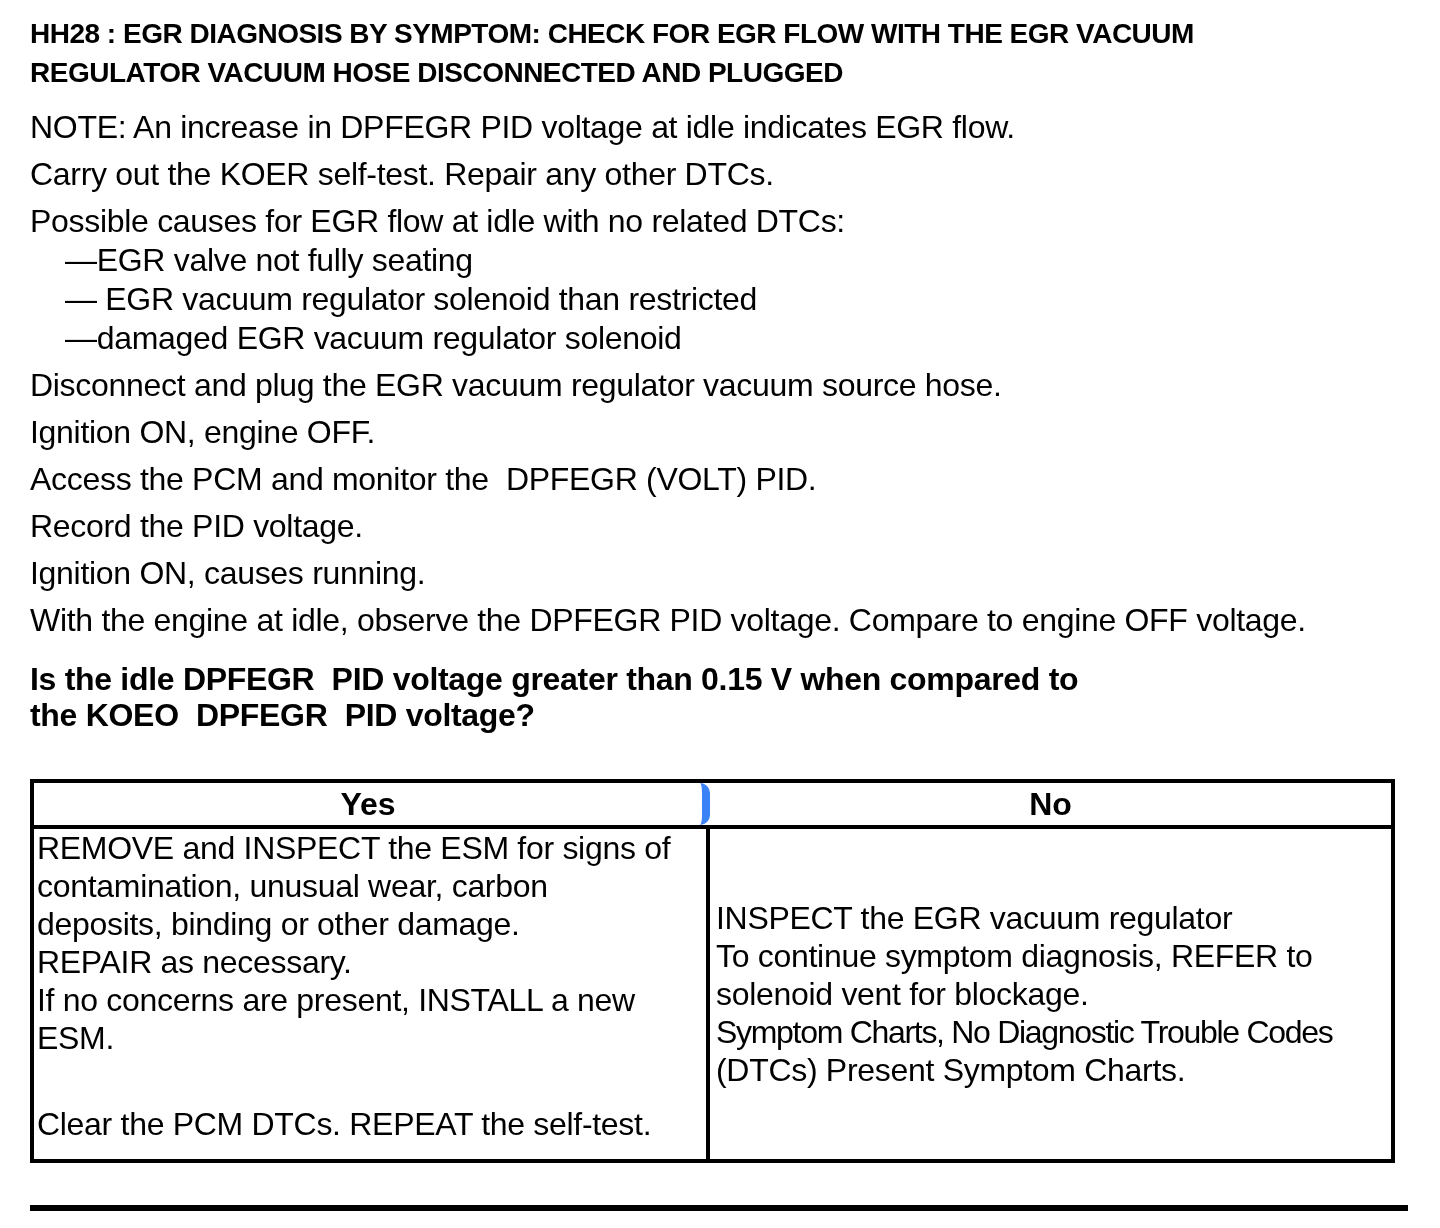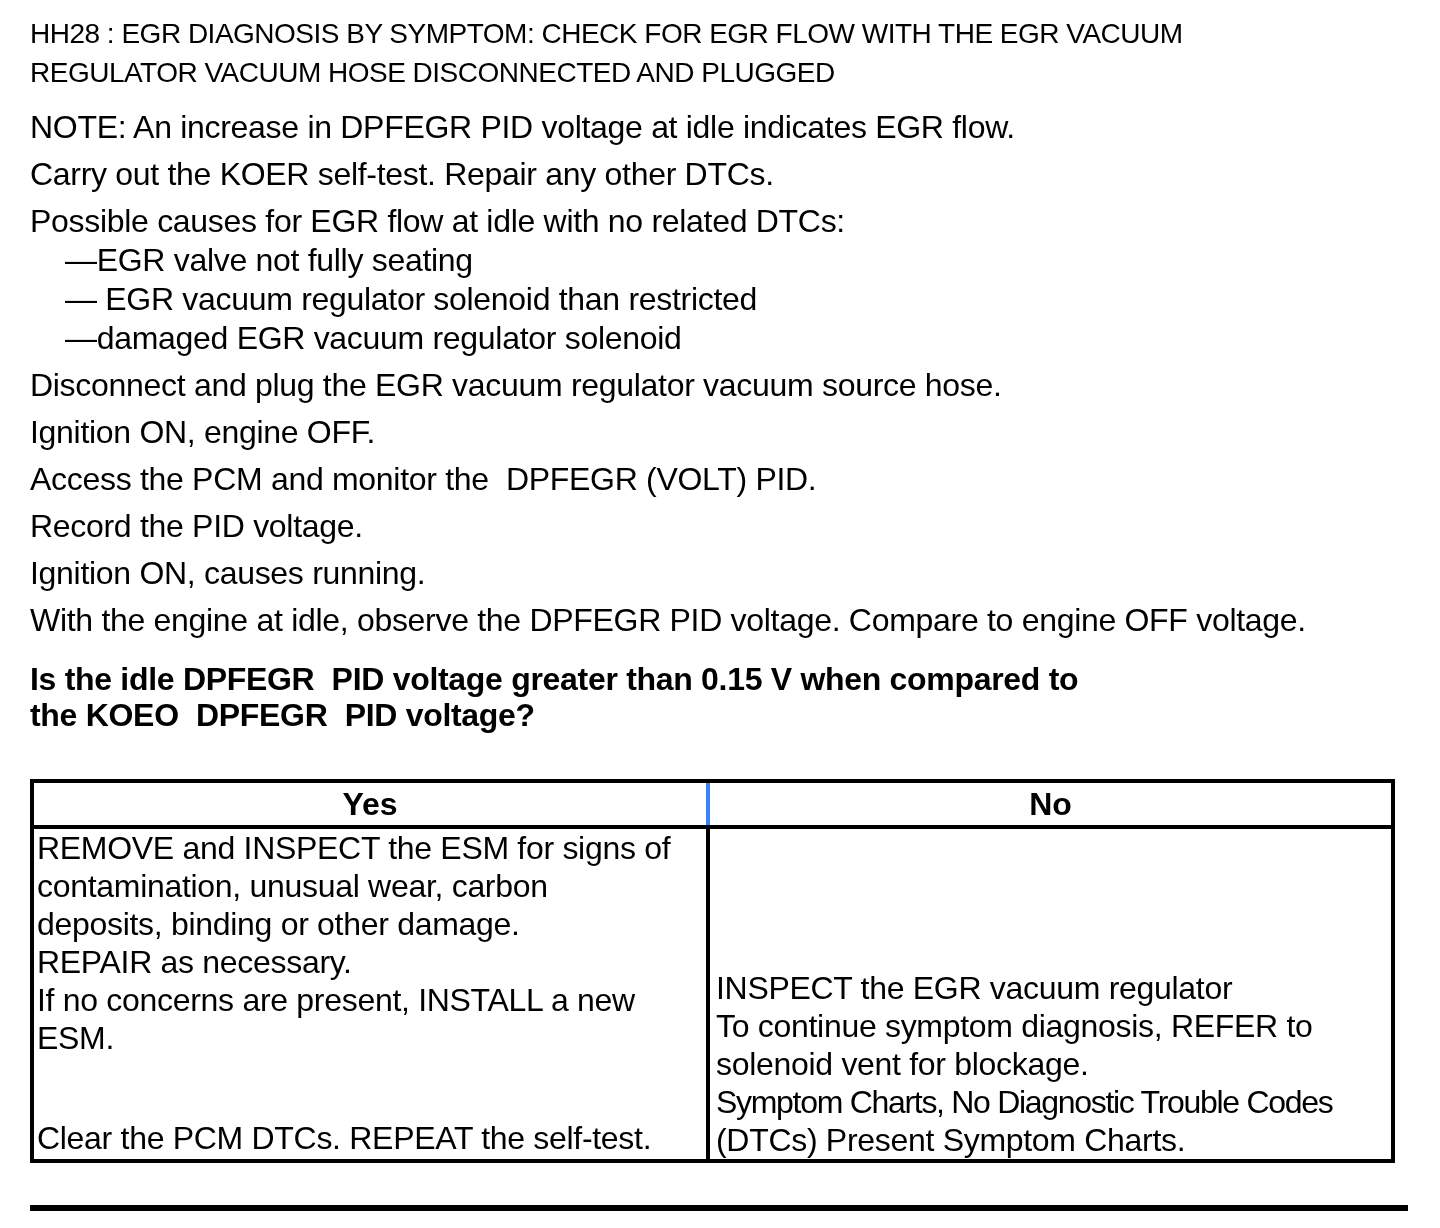--- a/index.html
+++ b/index.html
@@ -12,21 +12,21 @@
     overflow: hidden;
   }
   .page {
     box-sizing: border-box;
     width: 1440px;
     height: 1228px;
     padding: 14px 30px 0 30px;
   }
   .doc-heading {
     font-size: 28px;
-    font-weight: normal;
+    font-weight: bold;
     line-height: 39px;
     letter-spacing: -0.5px;
     margin: 0 0 16px 0;
     white-space: pre-line;
   }
   p.body-line {
     font-size: 32px;
     line-height: 38px;
     letter-spacing: -0.3px;
     margin: 9px 0 0 0;
@@ -54,42 +54,42 @@
     display: flex;
     border-bottom: 4px solid #000;
   }
   .th {
     font-size: 32px;
     font-weight: bold;
     line-height: 42px;
     text-align: center;
     box-sizing: border-box;
   }
-  .th-yes { width: 676px; border-right: 4px solid #3b82f6; }
+  .th-yes { width: 676px; border-right: 8px solid #3b82f6; border-radius: 10px; }
   .th-no  { flex: 1; }
   .tbody {
     display: flex;
     min-height: 330px;
   }
   .td {
     box-sizing: border-box;
     overflow: hidden;
   }
   .td-yes {
     width: 676px;
     border-right: 4px solid #000;
     display: flex;
     flex-direction: column;
     justify-content: space-between;
-    padding: 0 0 2px 3px;
+    padding: 0 0 16px 3px;
   }
   .td-no {
     flex: 1;
     display: flex;
-    align-items: flex-end;
+    align-items: center;
     padding: 0 0 0 6px;
   }
   .cell-main .line, .cell-footer {
     font-size: 32px;
     line-height: 38px;
     letter-spacing: -0.3px;
     white-space: pre;
   }
   
   .td-no .cell-main .line:nth-child(4) { letter-spacing: -1.3px; }

